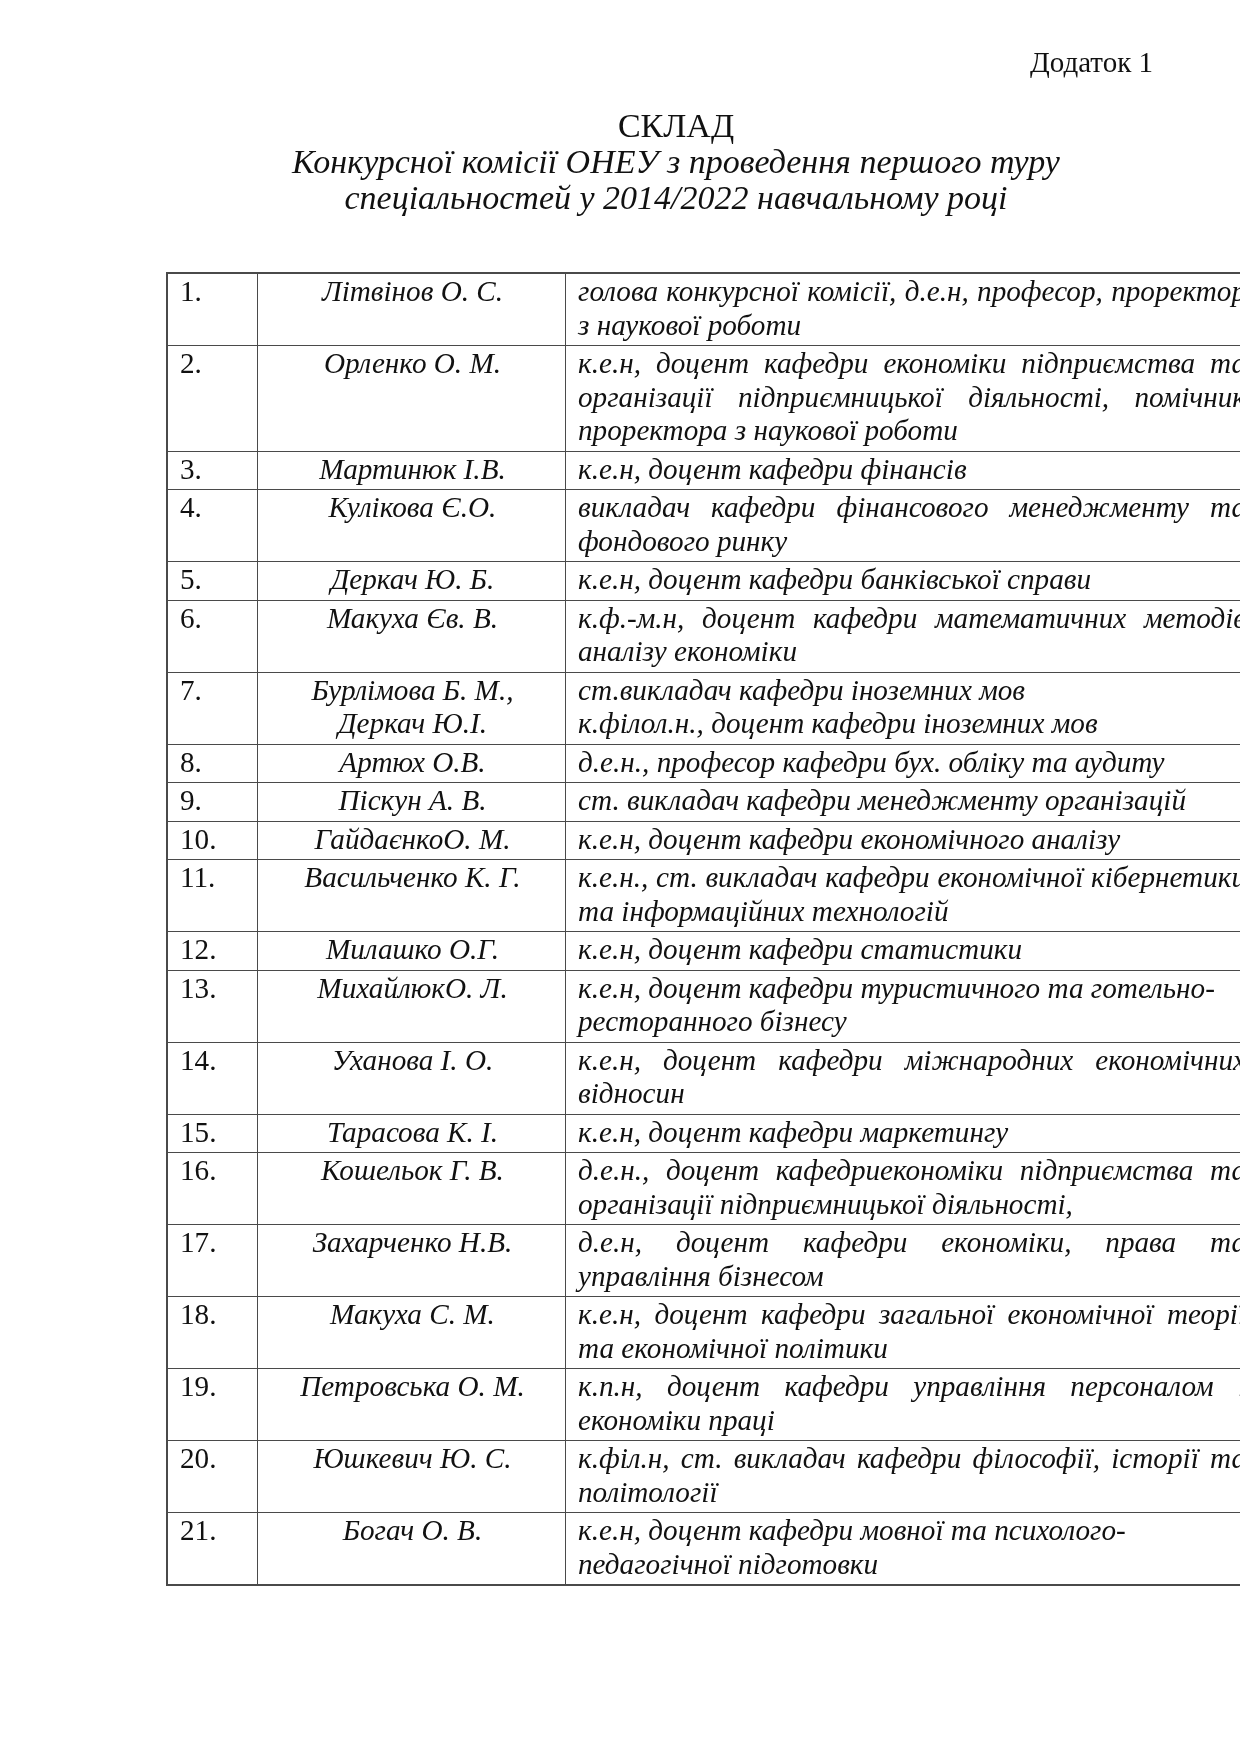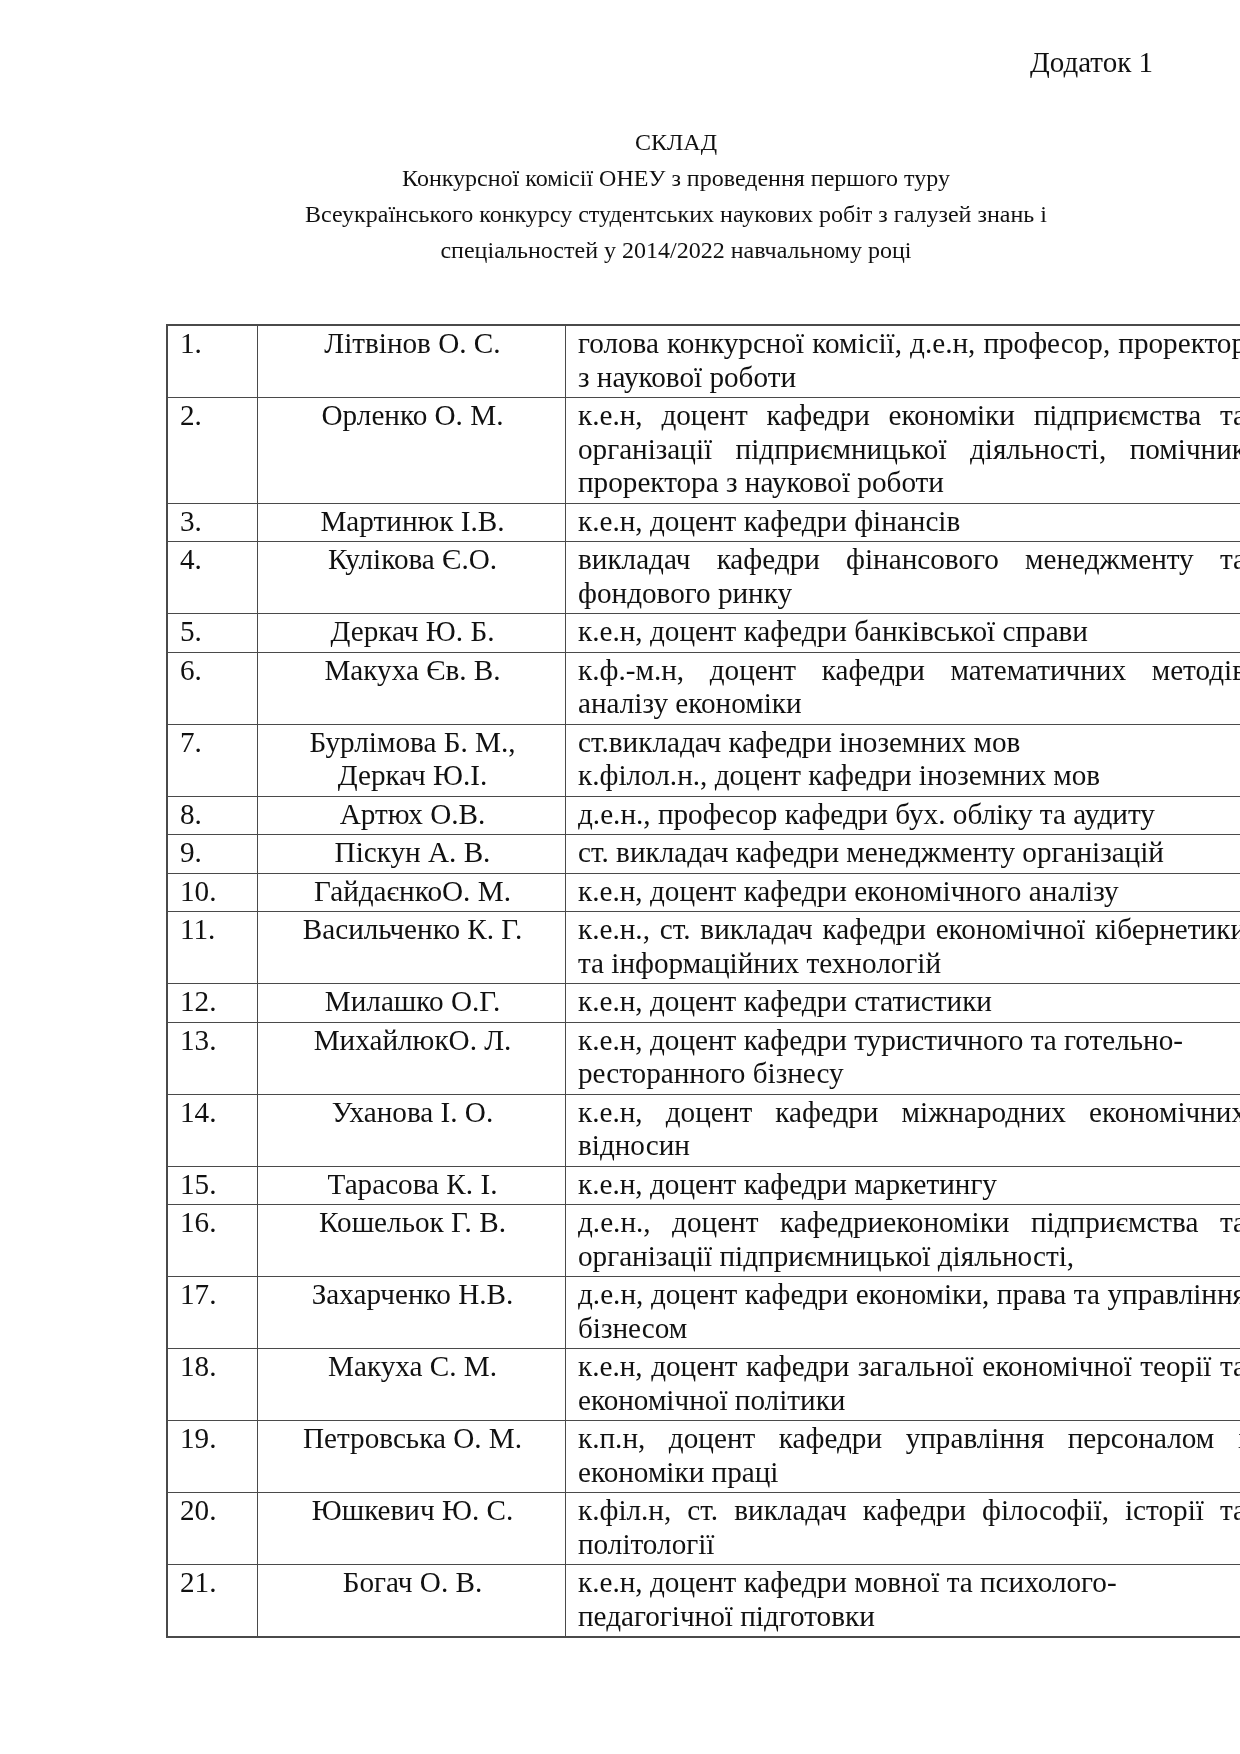--- a/index.html
+++ b/index.html
@@ -16,23 +16,23 @@
     overflow: hidden;
   }
   .annex-line {
     margin: 44px 87px 0 12px;
     text-align: right;
     font-size: 29px;
     line-height: 36px;
   }
   .doc-header {
     width: 1020px;
-    margin: 44px 0 0 166px;
+    margin: 28px 0 0 166px;
     text-align: center;
-    font-size: 24px;
+    font-size: 34px;
     line-height: 36px;
   }
   .doc-header .para { text-align: center; white-space: pre-line; }
   table.members {
     margin: 56px 0 0 166px;
     width: 1020px;
     border-collapse: collapse;
     table-layout: fixed;
     font-size: 29.2px;
     line-height: 33.5px;
@@ -42,33 +42,33 @@
     border: 1.5px solid #4a4a4a;
     vertical-align: top;
     padding: 1px 10px 3px 12px;
   }
   td.c-num  { width: 67px;  padding-right: 4px; }
   td.c-name { width: 285px; }
   td.c-desc { width: 668px; }
   .para {
     text-align: justify;
     white-space: pre-line;
+    font-style: italic;
   }
   td.c-name .para, td.c-num .para { text-align: center; }
 </style>
 </head>
 <body>
 
 <div class="annex-line">Додаток 1</div>
 
 <div class="doc-header">
   <div>СКЛАД</div>
   <div>
       <div class="para">Конкурсної комісії ОНЕУ з проведення першого туру</div>
-      <div class="para">Всеукраїнського конкурсу студентських наукових робіт з галузей знань і</div>
       <div class="para">спеціальностей у 2014/2022 навчальному році</div>
     </div>
 </div>
 
 <table class="members">
   <tbody>
       <tr>
         <td class="c-num">1.</td>
         <td class="c-name">
           <div class="para">Літвінов О. С.</div>

